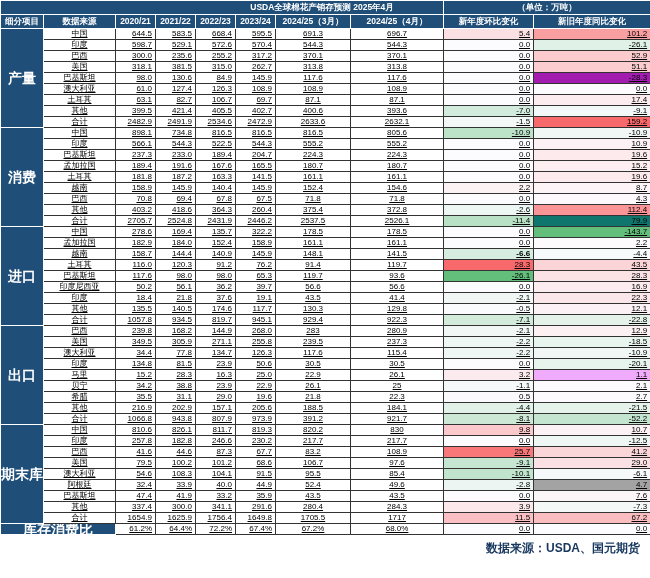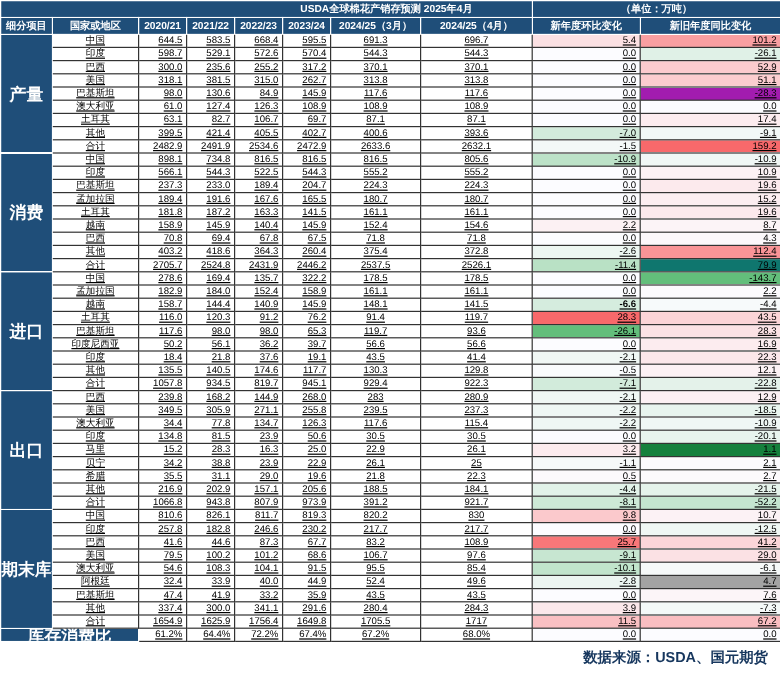--- a/index.html
+++ b/index.html
@@ -64,21 +64,21 @@
       <col style="width:90px">
         <col style="width:117px">
     </colgroup>
     <thead>
       <tr>
         <th colspan="8" class="banner-main">USDA全球棉花产销存预测   2025年4月</th>
         <th colspan="2" class="banner-unit">（单位：万吨）</th>
       </tr>
       <tr>
         <th>细分项目</th>
-        <th>国家或地区</th>
+        <th>数据来源</th>
         <th>2020/21</th>
         <th>2021/22</th>
         <th>2022/23</th>
         <th>2023/24</th>
         <th>2024/25（3月）</th>
         <th>2024/25（4月）</th>
         <th>新年度环比变化</th>
         <th>新旧年度同比变化</th>
       </tr>
     </thead>
@@ -430,21 +430,21 @@
         </tr>
         <tr>
           <td class="region-cell">马里</td>
           <td class="num-cell">15.2</td>
           <td class="num-cell">28.3</td>
           <td class="num-cell">16.3</td>
           <td class="num-cell">25.0</td>
           <td class="num-cell center">22.9</td>
           <td class="num-cell center">26.1</td>
           <td class="num-cell chg" style="background: rgb(252, 235, 238);">3.2</td>
-          <td class="num-cell chg" style="background: #15803d;">1.1</td>
+          <td class="num-cell chg" style="background: #f0abfc;">1.1</td>
         </tr>
         <tr>
           <td class="region-cell">贝宁</td>
           <td class="num-cell">34.2</td>
           <td class="num-cell">38.8</td>
           <td class="num-cell">23.9</td>
           <td class="num-cell">22.9</td>
           <td class="num-cell center">26.1</td>
           <td class="num-cell center">25</td>
           <td class="num-cell chg" style="background: rgb(246, 249, 249);">-1.1</td>

